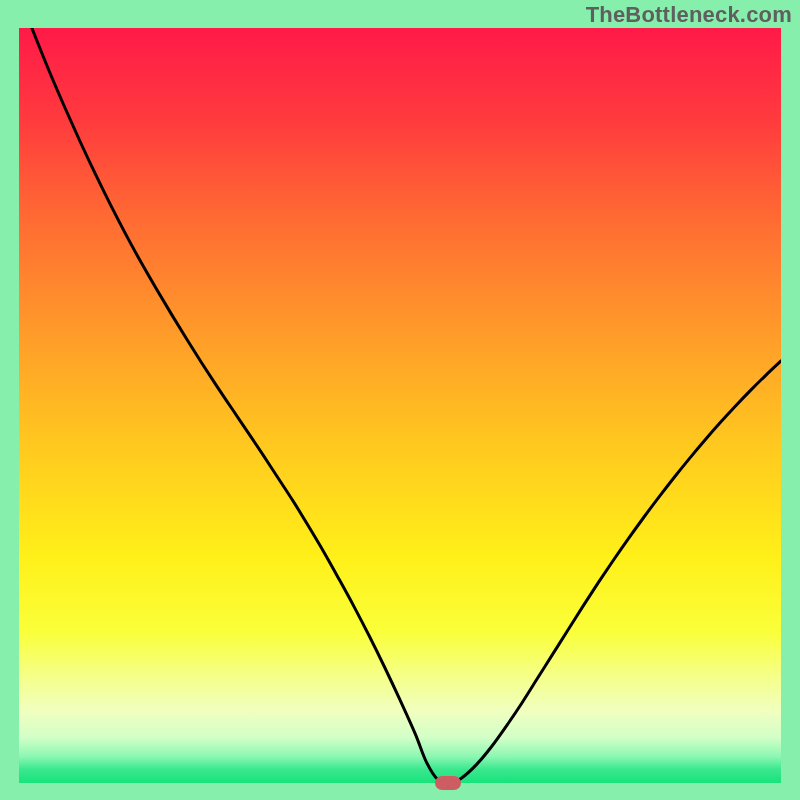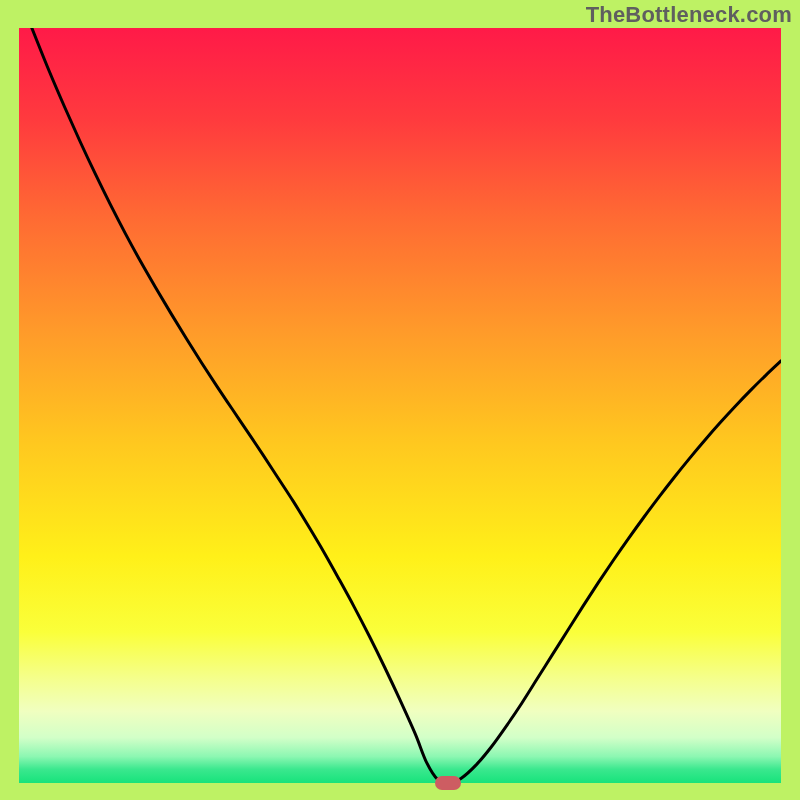--- a/index.html
+++ b/index.html
@@ -7,21 +7,21 @@
     padding: 0;
     width: 800px;
     height: 800px;
     background: #000;
     overflow: hidden;
   }
   .frame {
     position: relative;
     width: 800px;
     height: 800px;
-    background: #bef264;
+    background: #86efac;
   }
   .watermark {
     position: absolute;
     top: 2px;
     right: 8px;
     font-family: Arial, Helvetica, sans-serif;
     font-size: 22px;
     font-weight: 600;
     color: #5f5f5f;
     letter-spacing: 0.2px;

